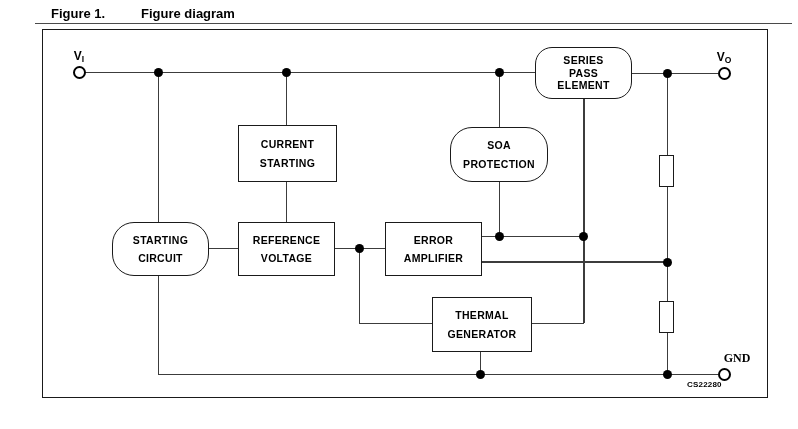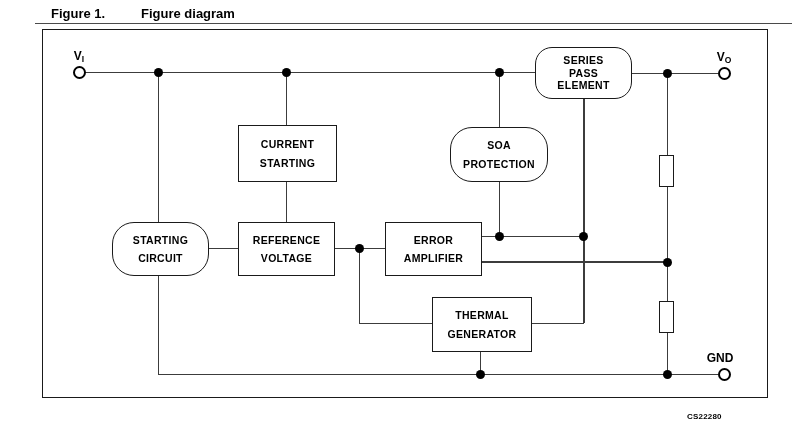--- a/index.html
+++ b/index.html
@@ -171,18 +171,18 @@
   <div class="term-label" style="left:66px; top:49px; width:26px;">
     <span>V</span><sub>I</sub>
   </div>
   <div class="terminal" style="left:72.5px; top:65.5px;"></div>
 
   <div class="term-label" style="left:711px; top:50px; width:26px;">
     <span>V</span><sub>O</sub>
   </div>
   <div class="terminal" style="left:717.5px; top:66.5px;"></div>
 
-  <div class="term-label" style="left:702px; top:351px; width:36px;">GND</div>
+  <div class="term-label" style="left:719px; top:351px; width:36px;font-family:Liberation Serif, serif;">GND</div>
   <div class="terminal" style="left:717.5px; top:367.5px;"></div>
 
-  <div class="watermark" style="left:687px; top:380px;margin-top:32px;">CS22280</div>
+  <div class="watermark" style="left:687px; top:380px;">CS22280</div>
 
 </div>
 
 </body></html>

